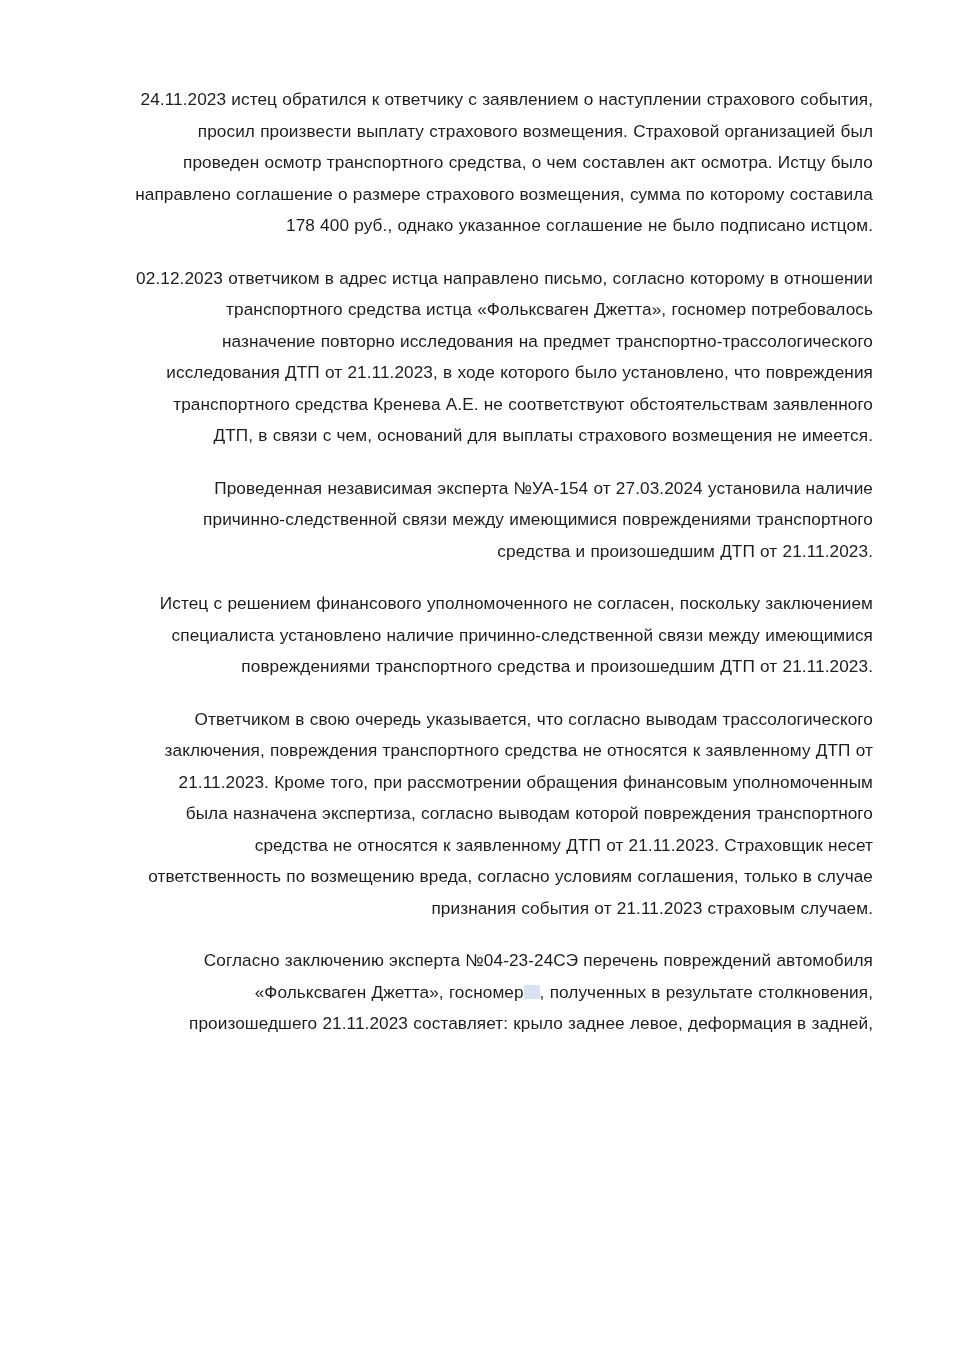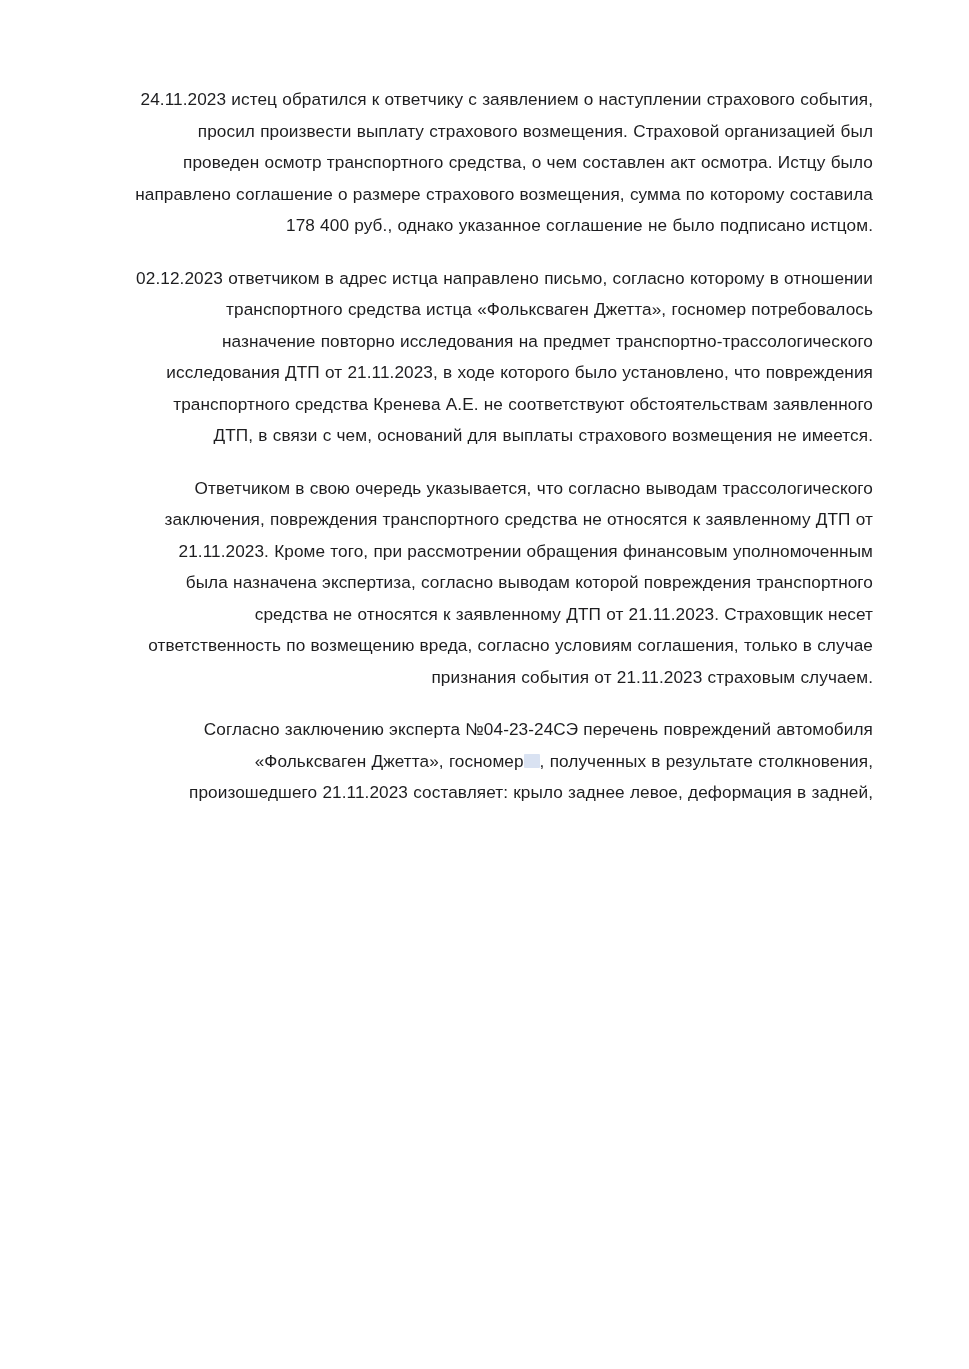--- a/index.html
+++ b/index.html
@@ -45,18 +45,20 @@
   }
 </style>
 </head>
 <body>
 
 <div class="page">
   <div class="doc-body">
 
     <p class="para">24.11.2023 истец обратился к ответчику с заявлением о наступлении страхового события, просил произвести выплату страхового возмещения. Страховой организацией был проведен осмотр транспортного средства, о чем составлен акт осмотра. Истцу было направлено соглашение о размере страхового возмещения, сумма по которому составила 178 400 руб., однако указанное соглашение не было подписано истцом.</p>
     <p class="para">02.12.2023 ответчиком в адрес истца направлено письмо, согласно которому в отношении транспортного средства истца «Фольксваген Джетта», госномер потребовалось назначение повторно исследования на предмет транспортно-трассологического исследования ДТП от 21.11.2023, в ходе которого было установлено, что повреждения транспортного средства Кренева А.Е. не соответствуют обстоятельствам заявленного ДТП, в связи с чем, оснований для выплаты страхового возмещения не имеется.</p>
+    <p class="para">Проведенная независимая эксперта №УА-154 от 27.03.2024 установила наличие причинно-следственной связи между имеющимися повреждениями транспортного средства и произошедшим ДТП от 21.11.2023.</p>
+    <p class="para">Истец с решением финансового уполномоченного не согласен, поскольку заключением специалиста установлено наличие причинно-следственной связи между имеющимися повреждениями транспортного средства и произошедшим ДТП от 21.11.2023.</p>
     <p class="para">Ответчиком в свою очередь указывается, что согласно выводам трассологического заключения, повреждения транспортного средства не относятся к заявленному ДТП от 21.11.2023. Кроме того, при рассмотрении обращения финансовым уполномоченным была назначена экспертиза, согласно выводам которой повреждения транспортного средства не относятся к заявленному ДТП от 21.11.2023. Страховщик несет ответственность по возмещению вреда, согласно условиям соглашения, только в случае признания события от 21.11.2023 страховым случаем.</p>
 
     <p class="para"><span>Согласно заключению эксперта №04-23-24СЭ перечень повреждений автомобиля «Фольксваген Джетта», госномер</span><span class="redacted"></span><span>, полученных в результате столкновения, произошедшего 21.11.2023 составляет: крыло заднее левое, деформация в задней,</span></p>
 
   </div>
 </div>
 
 </body></html>

